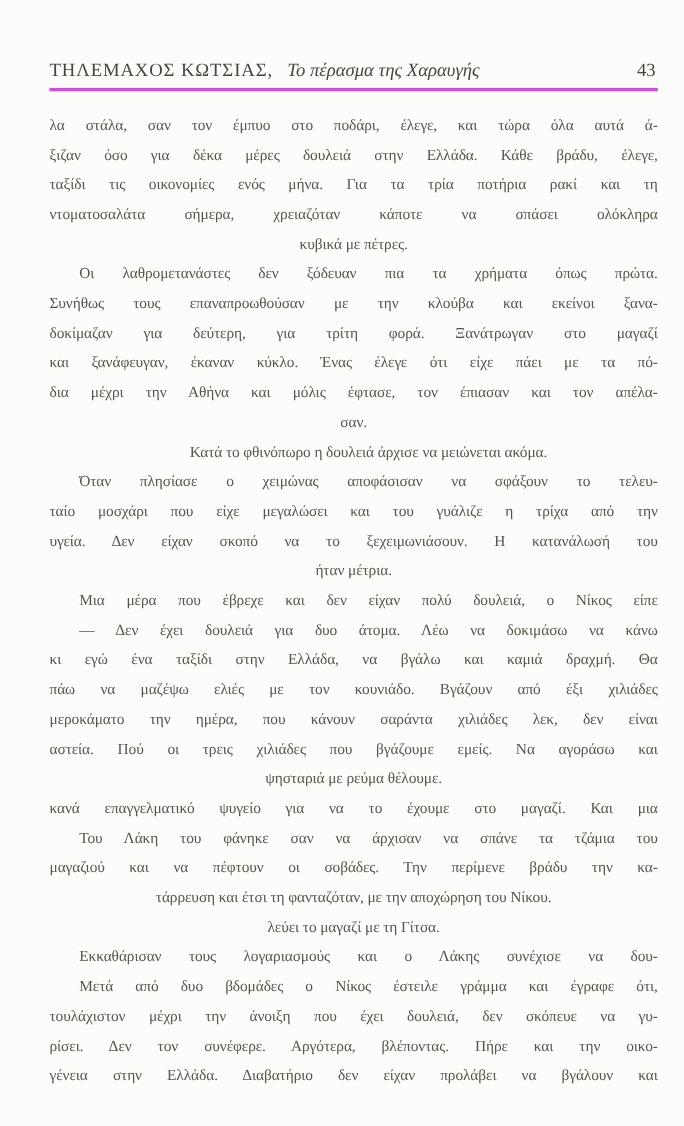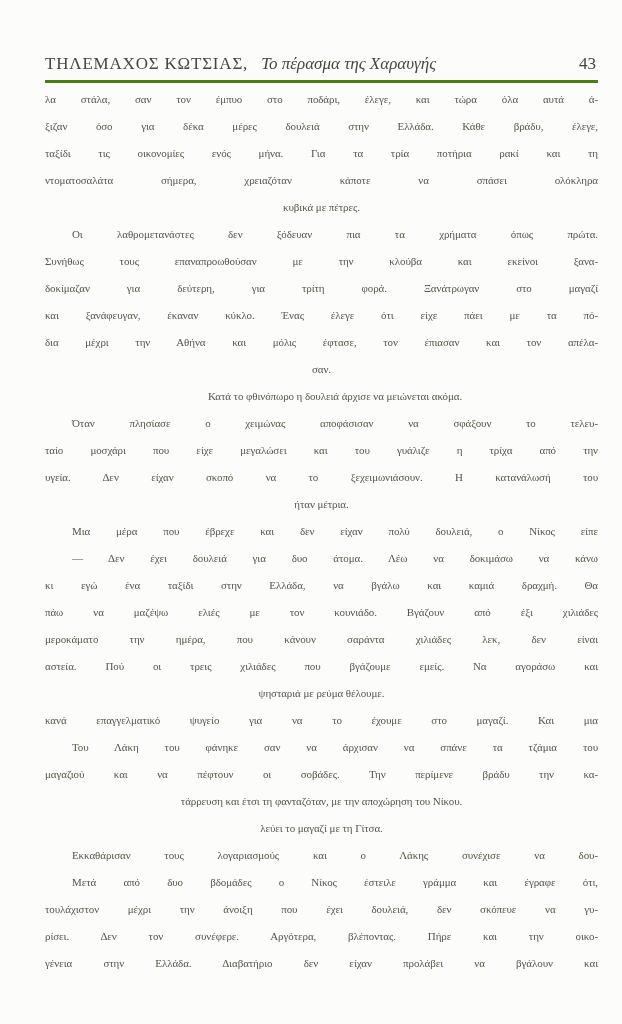--- a/index.html
+++ b/index.html
@@ -15,40 +15,40 @@
     margin: 0 auto;
     background: #fcfcfb;
     color: #56564b;
     font-family: "Liberation Serif", "DejaVu Serif", serif;
     padding: 54px 24px 0 45px;
     overflow: hidden;
   }
   .page-header {
     display: flex;
     align-items: baseline;
-    border-bottom: 3px solid #4d7c0f;
+    border-bottom: 3px solid #d946ef;
     padding-bottom: 6px;
     font-size: 17px;
     color: #47473e;
     white-space: nowrap;
   }
   .author {
     letter-spacing: 0.8px;
   }
   .book-title {
     font-style: italic;
     margin-left: 13px;
   }
   .page-number {
     margin-left: auto;
     padding-right: 2px;
   }
   .text-block {
-    margin-top: 3px;
-    font-size: 11px;
+    margin-top: 18px;
+    font-size: 14px;
     line-height: 27px;
     letter-spacing: -0.1px;
   }
   .para { margin: 0; }
   .line {
     text-align: center;
     min-height: 27px;
   }
   .line.just {
     text-align: justify;

